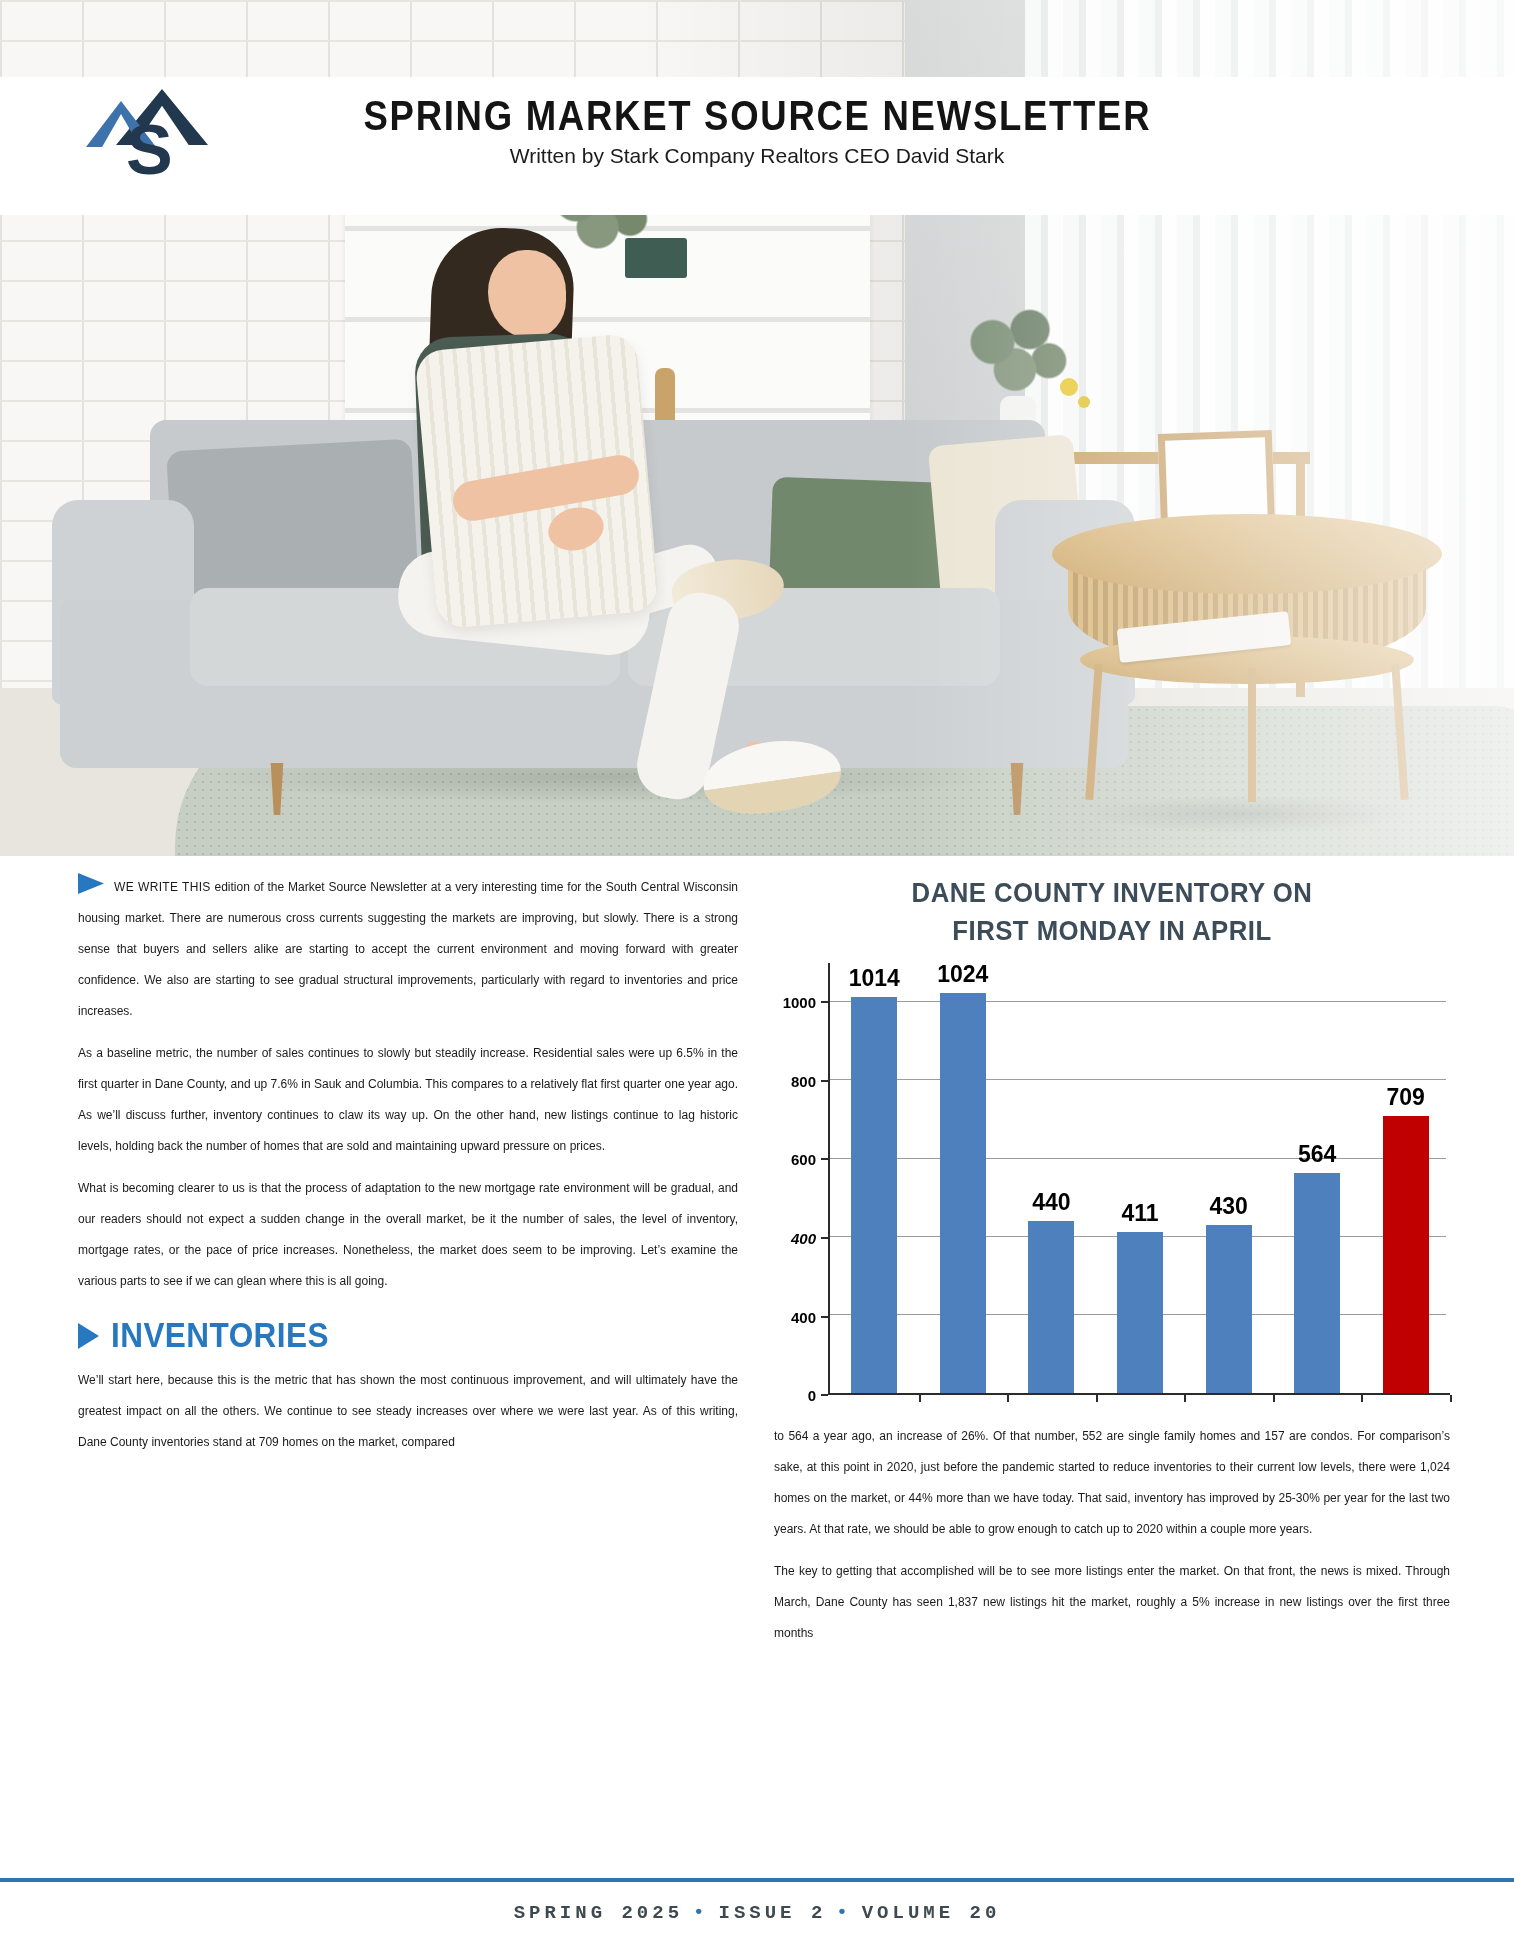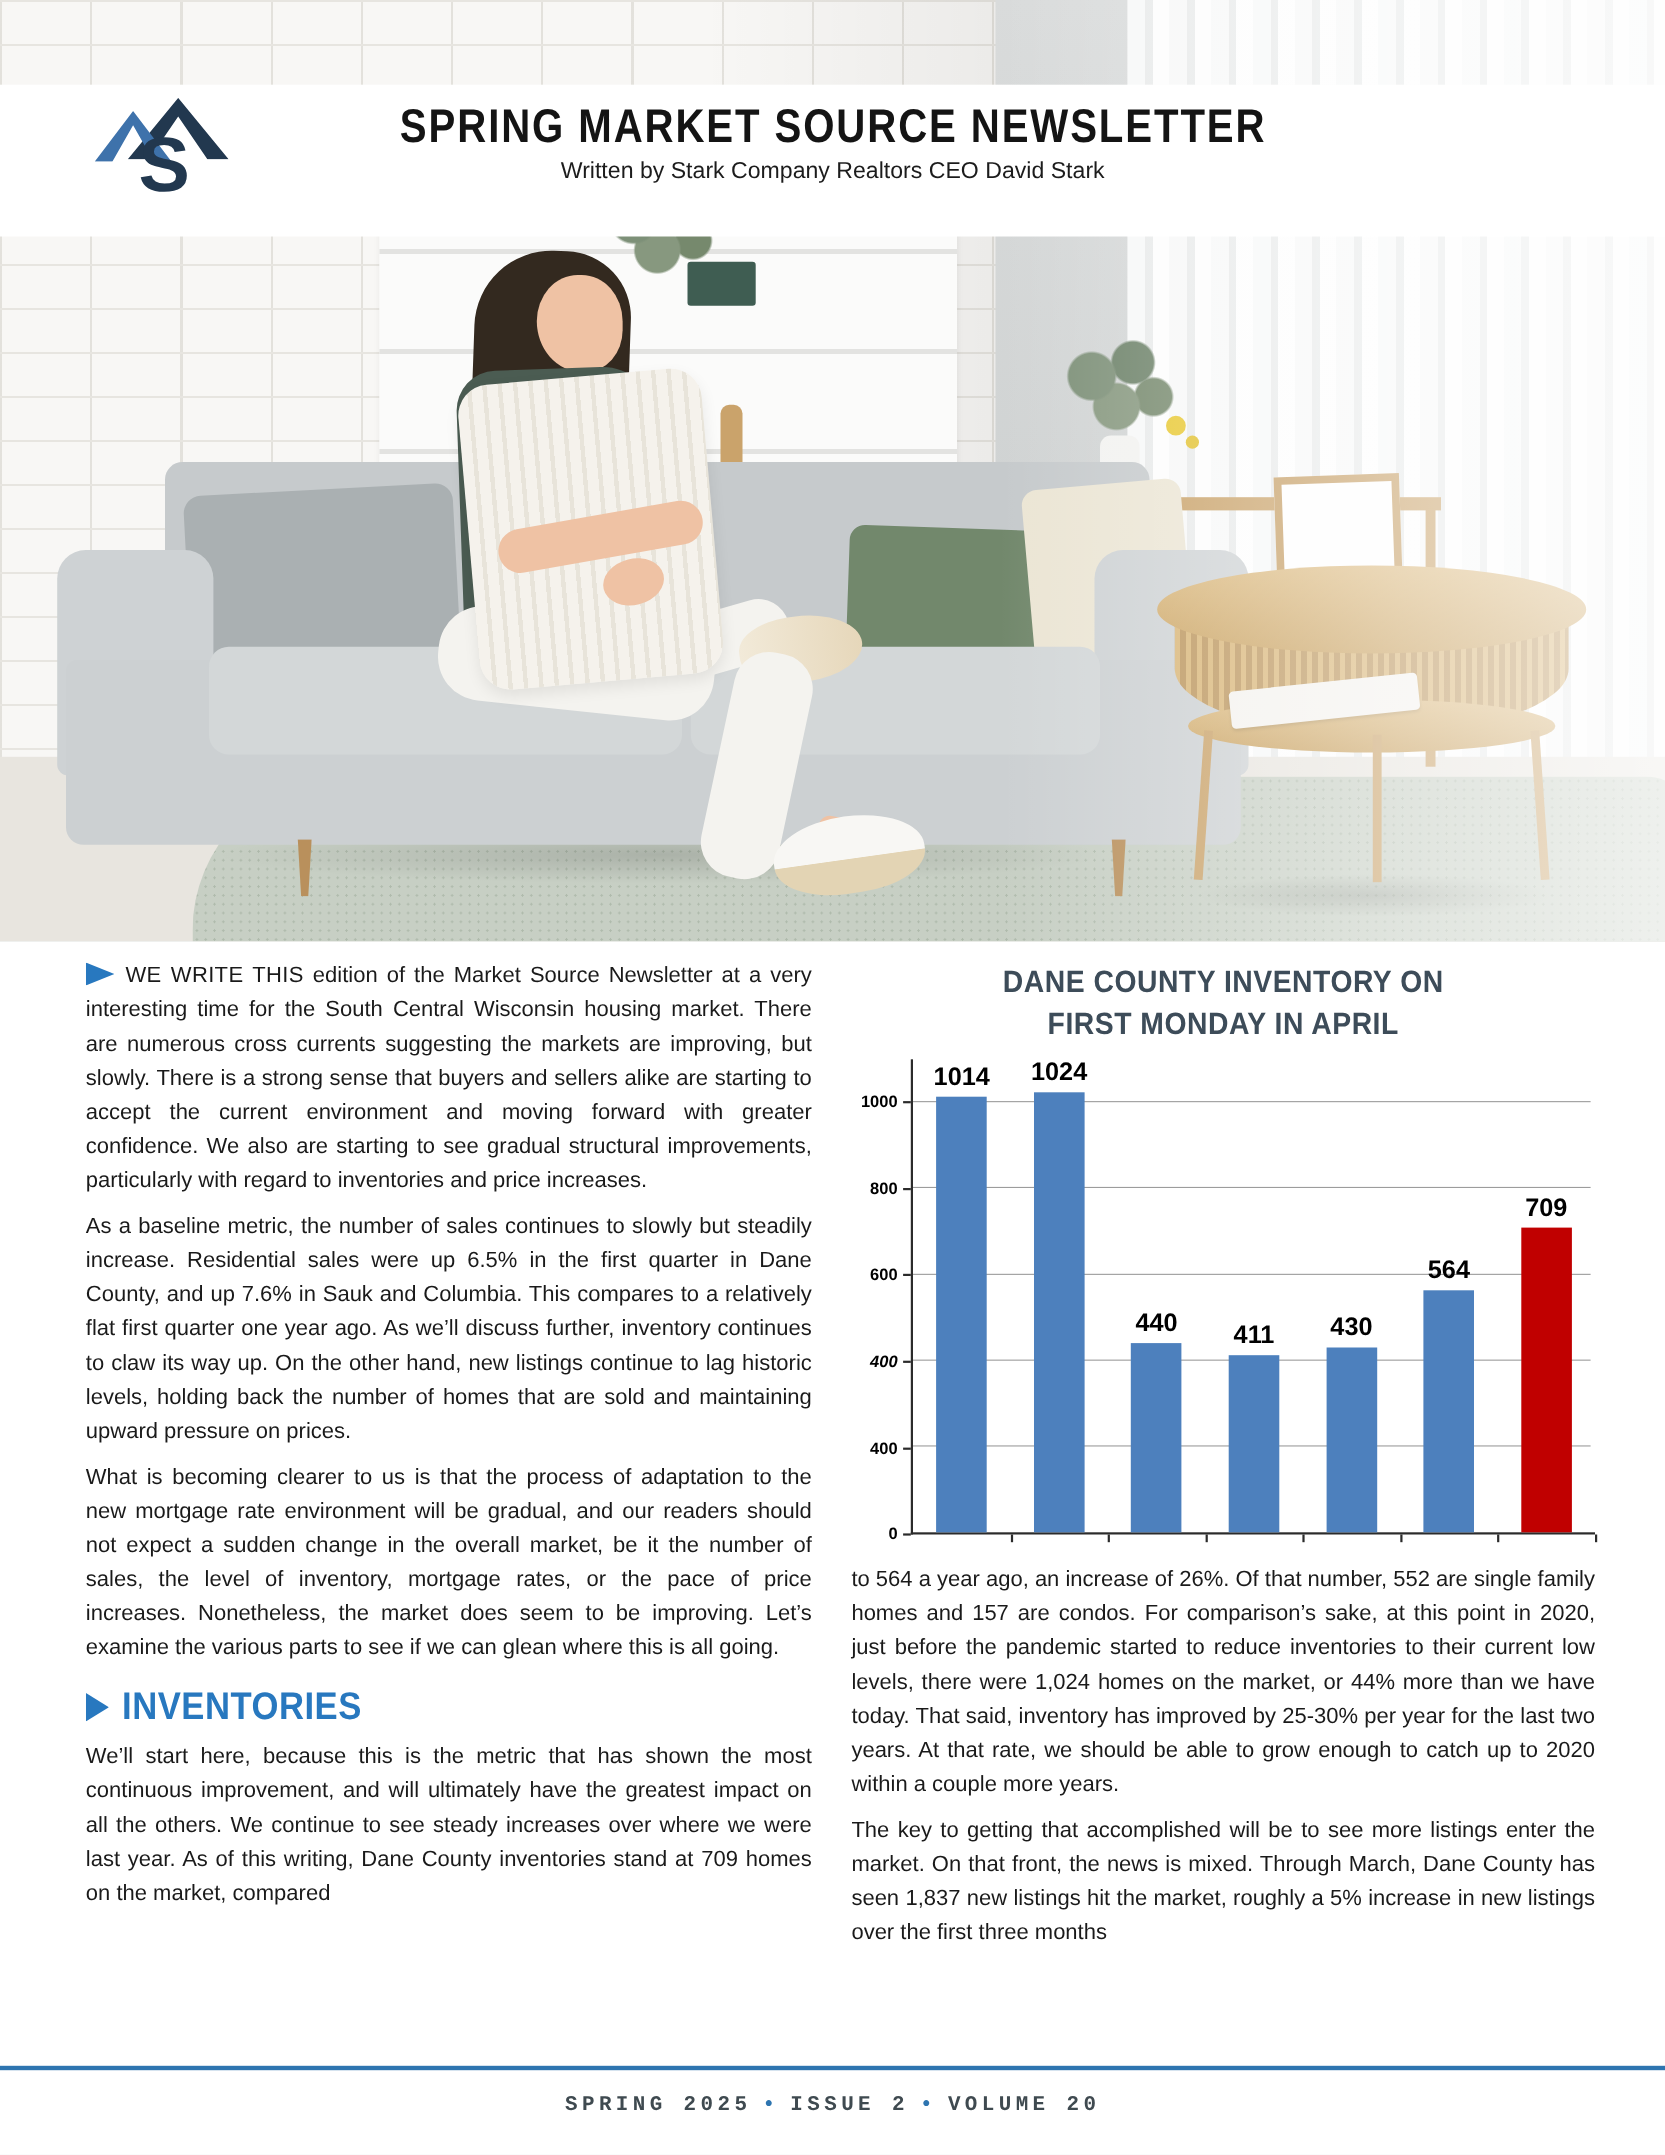--- a/index.html
+++ b/index.html
@@ -43,21 +43,21 @@
   .logo-s{position:absolute;left:40px;top:30px;font-size:70px;font-weight:800;color:#22384f;line-height:1;}
   .title-wrap{position:absolute;left:0;top:14px;width:100%;text-align:center;}
   .page-title{display:inline-block;font-size:43px;font-weight:700;letter-spacing:2px;color:#141414;
     transform:scaleX(.85);transform-origin:center;white-space:nowrap;}
   .page-subtitle{margin-top:4px;font-size:21px;color:#1c1c1c;}
 
   
   .content{position:absolute;left:78px;top:872px;width:1372px;display:flex;gap:36px;z-index:5;}
   .col-left{width:660px;}
   .col-right{flex:1;min-width:0;}
-  .para{font-size:20px;line-height:31px;text-align:justify;margin:0 0 11px 0;}
+  .para{font-size:12px;line-height:31px;text-align:justify;margin:0 0 11px 0;}
   .lead-caps{letter-spacing:.3px;}
   .tri{display:inline-block;background:#2878bf;clip-path:polygon(0 0,100% 50%,0 100%);}
   .tri-intro{width:26px;height:21px;margin-right:10px;vertical-align:-3px;}
   .tri-head{width:21px;height:26px;margin-right:12px;vertical-align:-2px;}
   .section-heading{margin:18px 0 10px 0;white-space:nowrap;}
   .section-heading .txt{display:inline-block;font-size:35px;font-weight:700;color:#2878bf;
     letter-spacing:.5px;transform:scaleX(.9);transform-origin:left center;}
 
   
   .chart{margin:2px 0 26px 0;}

